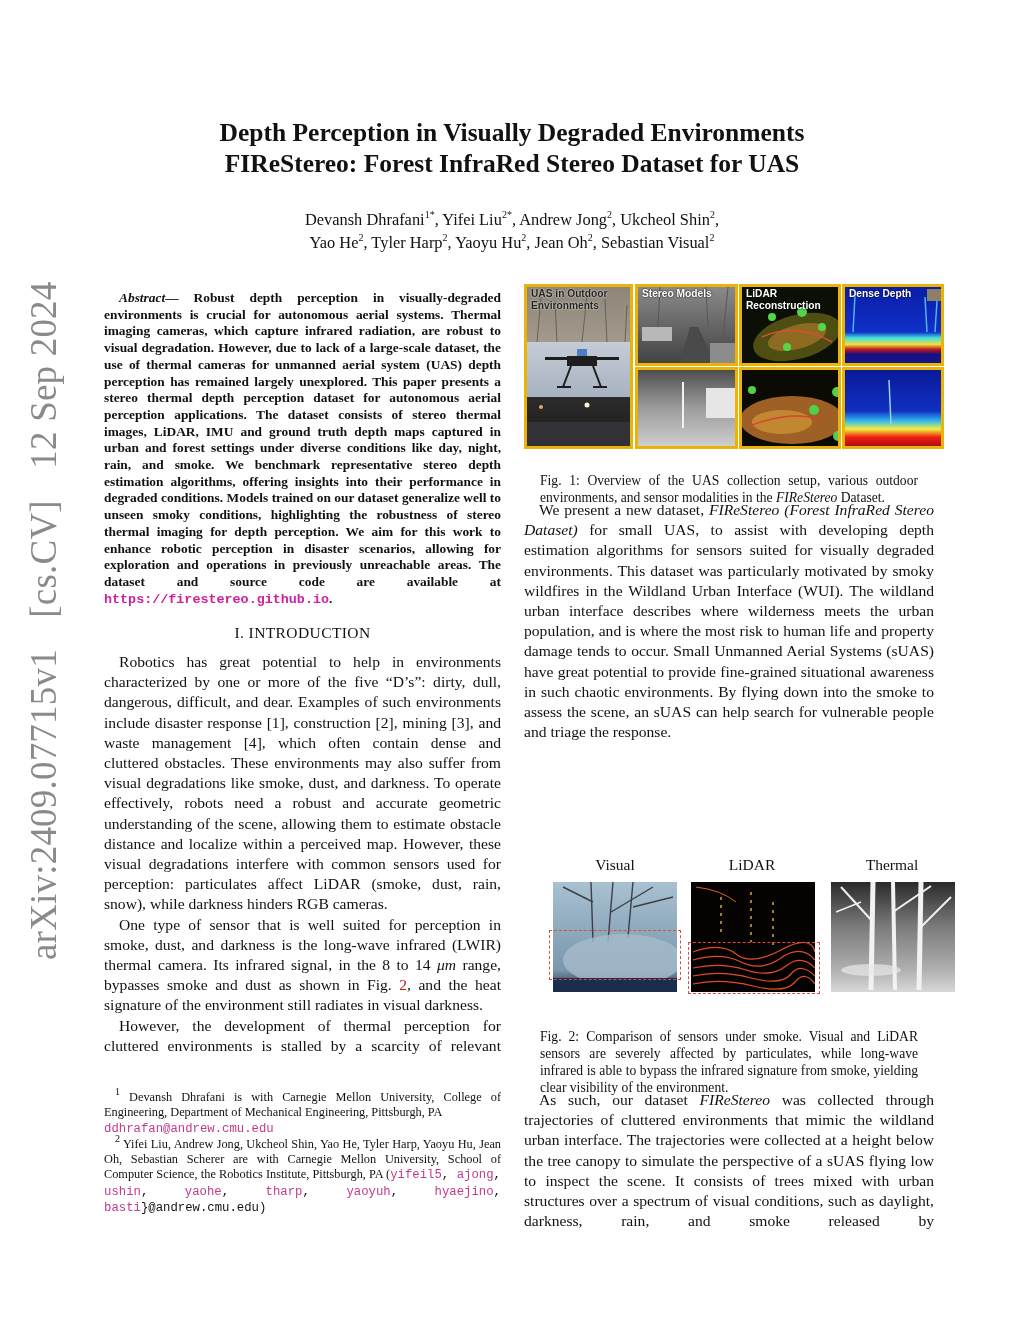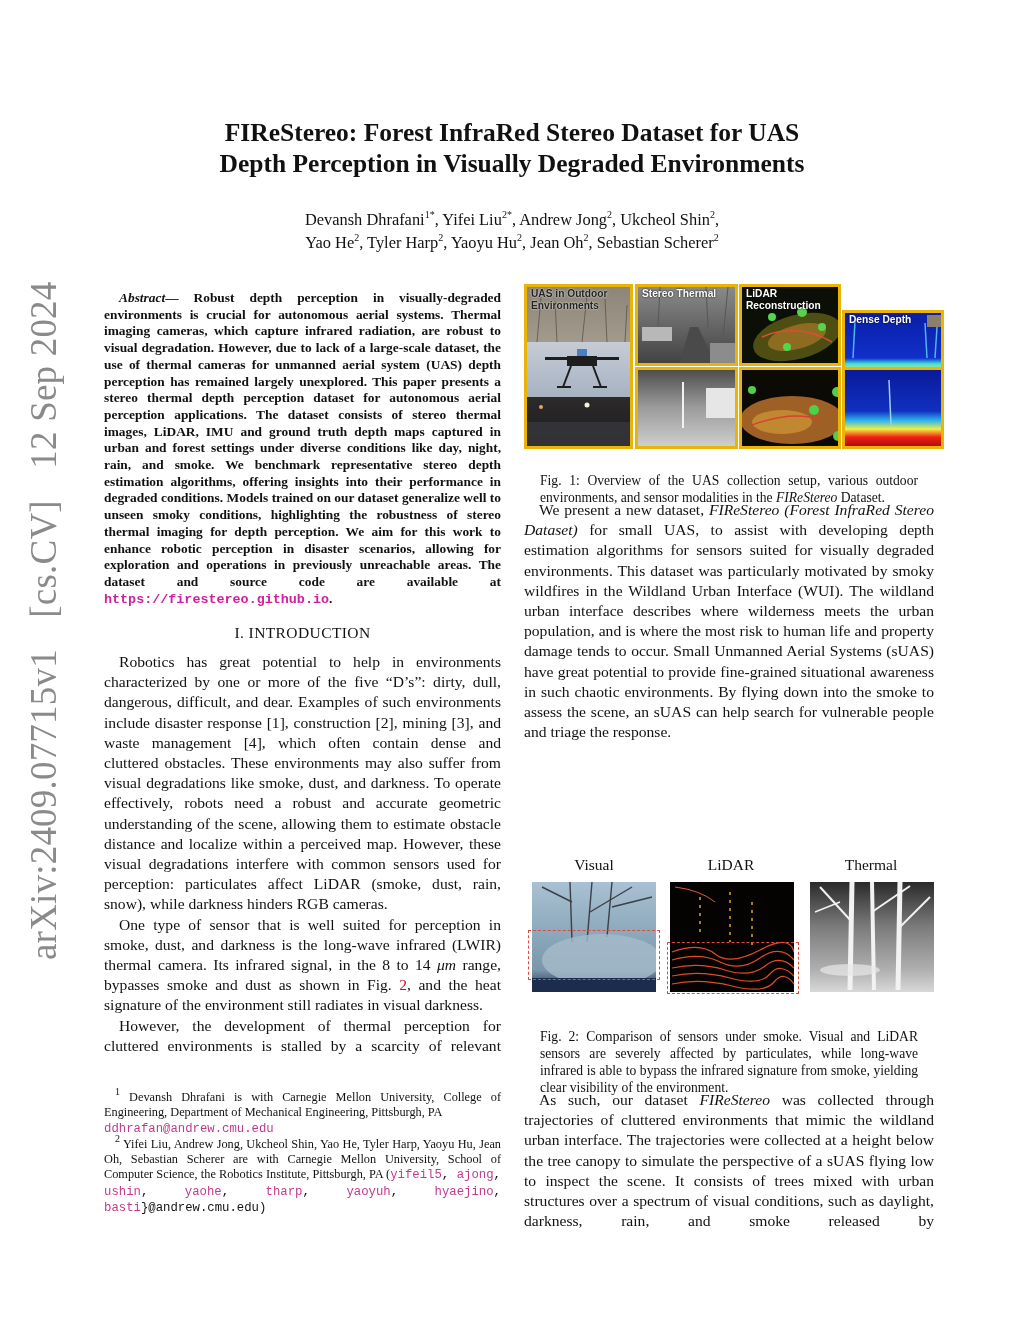--- a/index.html
+++ b/index.html
@@ -56,37 +56,37 @@
 </head>
 <body>
 
 <div class="abs arxiv">
   <span>arXiv:2409.07715v1</span>
   <span>[cs.CV]</span>
   <span>12 Sep 2024</span>
 </div>
 
 <div class="abs title">
+  <div>Depth Perception in Visually Degraded Environments</div>
   <div>FIReStereo: Forest InfraRed Stereo Dataset for UAS</div>
-  <div>Depth Perception in Visually Degraded Environments</div>
 </div>
 
 <div class="abs authors">
   <div>
     <span>Devansh Dhrafani</span><sup>1*</sup>,
     <span>Yifei Liu</span><sup>2*</sup>,
     <span>Andrew Jong</span><sup>2</sup>,
     <span>Ukcheol Shin</span><sup>2</sup>,
   </div>
   <div>
     <span>Yao He</span><sup>2</sup>,
     <span>Tyler Harp</span><sup>2</sup>,
     <span>Yaoyu Hu</span><sup>2</sup>,
     <span>Jean Oh</span><sup>2</sup>,
-    <span>Sebastian Scherer</span><sup>2</sup>
+    <span>Sebastian Visual</span><sup>2</sup>
   </div>
 </div>
 
 <div class="abs col-left abstract">
   <span style="padding-left:15px"></span><span class="lbl">Abstract</span><span>—</span><span> Robust depth perception in visually-degraded environments is crucial for autonomous aerial systems. Thermal imaging cameras, which capture infrared radiation, are robust to visual degradation. However, due to lack of a large-scale dataset, the use of thermal cameras for unmanned aerial system (UAS) depth perception has remained largely unexplored. This paper presents a stereo thermal depth perception dataset for autonomous aerial perception applications. The dataset consists of stereo thermal images, LiDAR, IMU and ground truth depth maps captured in urban and forest settings under diverse conditions like day, night, rain, and smoke. We benchmark representative stereo depth estimation algorithms, offering insights into their performance in degraded conditions. Models trained on our dataset generalize well to unseen smoky conditions, highlighting the robustness of stereo thermal imaging for depth perception. We aim for this work to enhance robotic perception in disaster scenarios, allowing for exploration and operations in previously unreachable areas. The dataset and source code are available at </span><span class="link">https://firestereo.github.io</span><span>.</span>
 </div>
 
 <div class="abs sec">I. INTRODUCTION</div>
 
 <div class="abs col-left intro">
@@ -156,21 +156,21 @@
       <rect width="103" height="82" fill="url(#th1)"></rect>
       <polygon points="40,82 52,40 60,40 80,82" fill="#4a4a4a"></polygon>
       <rect x="4" y="40" width="30" height="14" fill="#b8b8b8"></rect>
       <rect x="72" y="56" width="30" height="24" fill="#8c8c8c"></rect>
       <g stroke="#585858" stroke-width="1">
           <line x1="20" y1="40" x2="22" y2="0"></line>
           <line x1="70" y1="40" x2="68" y2="0"></line>
           <line x1="85" y1="50" x2="90" y2="0"></line>
         </g>
     </svg>
-    <div class="plabel">Stereo Thermal</div>
+    <div class="plabel">Stereo Models</div>
   </div>
   <div class="p" style="left:111px;top:83px;width:103px;height:82px;">
     <svg width="103" height="82">
       <defs>
           <linearGradient id="th2" x1="0" y1="0" x2="0" y2="1">
             <stop offset="0" stop-color="#4e4e4e"></stop>
             <stop offset="0.45" stop-color="#9a9a9a"></stop>
             <stop offset="1" stop-color="#d6d6d6"></stop>
           </linearGradient>
         </defs>
@@ -203,21 +203,21 @@
       <g fill="#4fcf4a">
           <circle cx="72" cy="40" r="5"></circle>
           <circle cx="95" cy="22" r="5"></circle>
           <circle cx="10" cy="20" r="4"></circle>
           <circle cx="96" cy="66" r="5"></circle>
         </g>
       <path d="M10 55 Q50 40 80 50" stroke="#d84030" stroke-width="1.3" fill="none"></path>
     </svg>
   </div>
 
-  <div class="p" style="left:318px;top:0;width:102px;height:82px;margin-top:26px;">
+  <div class="p" style="left:318px;top:0;width:102px;height:82px;">
     <svg width="102" height="82">
       <defs>
           <linearGradient id="dp1" x1="0" y1="0" x2="0" y2="1">
             <stop offset="0" stop-color="#0a1ea8"></stop>
             <stop offset="0.55" stop-color="#1030c8"></stop>
             <stop offset="0.62" stop-color="#40e0e0"></stop>
             <stop offset="0.7" stop-color="#f0e040"></stop>
             <stop offset="0.76" stop-color="#c01818"></stop>
             <stop offset="0.82" stop-color="#1a1080"></stop>
             <stop offset="1" stop-color="#0c1a9a"></stop>
@@ -253,21 +253,21 @@
 </div>
 
 <div class="abs col-right" style="top:456px;">
   <p class="caption"><span>Fig. 1: Overview of the UAS collection setup, various outdoor environments, and sensor modalities in the </span><i>FIReStereo</i><span> Dataset.</span></p>
 </div>
 
 <div class="abs col-right" style="top:500px;">
   <p class="j indent"><span>We present a new dataset, </span><i>FIReStereo (Forest InfraRed Stereo Dataset)</i><span> for small UAS, to assist with developing depth estimation algorithms for sensors suited for visually degraded environments. This dataset was particularly motivated by smoky wildfires in the Wildland Urban Interface (WUI). The wildland urban interface describes where wilderness meets the urban population, and is where the most risk to human life and property damage tends to occur. Small Unmanned Aerial Systems (sUAS) have great potential to provide fine-grained situational awareness in such chaotic environments. By flying down into the smoke to assess the scene, an sUAS can help search for vulnerable people and triage the response.</span></p>
 </div>
 
-<div class="abs" style="left:524px;top:856px;width:420px;height:150px;">
+<div class="abs" style="left:545px;top:856px;width:420px;height:150px;">
   <div class="f2lbl" style="left:8px;top:0;">Visual</div>
   <div class="f2lbl" style="left:145px;top:0;">LiDAR</div>
   <div class="f2lbl" style="left:285px;top:0;">Thermal</div>
 
   <svg class="abs" style="left:8px;top:26px;" width="124" height="110">
     <defs>
         <linearGradient id="vis" x1="0" y1="0" x2="0" y2="1">
           <stop offset="0" stop-color="#a9c2d2"></stop>
           <stop offset="0.5" stop-color="#8aa6ba"></stop>
           <stop offset="0.8" stop-color="#7b97ab"></stop>

